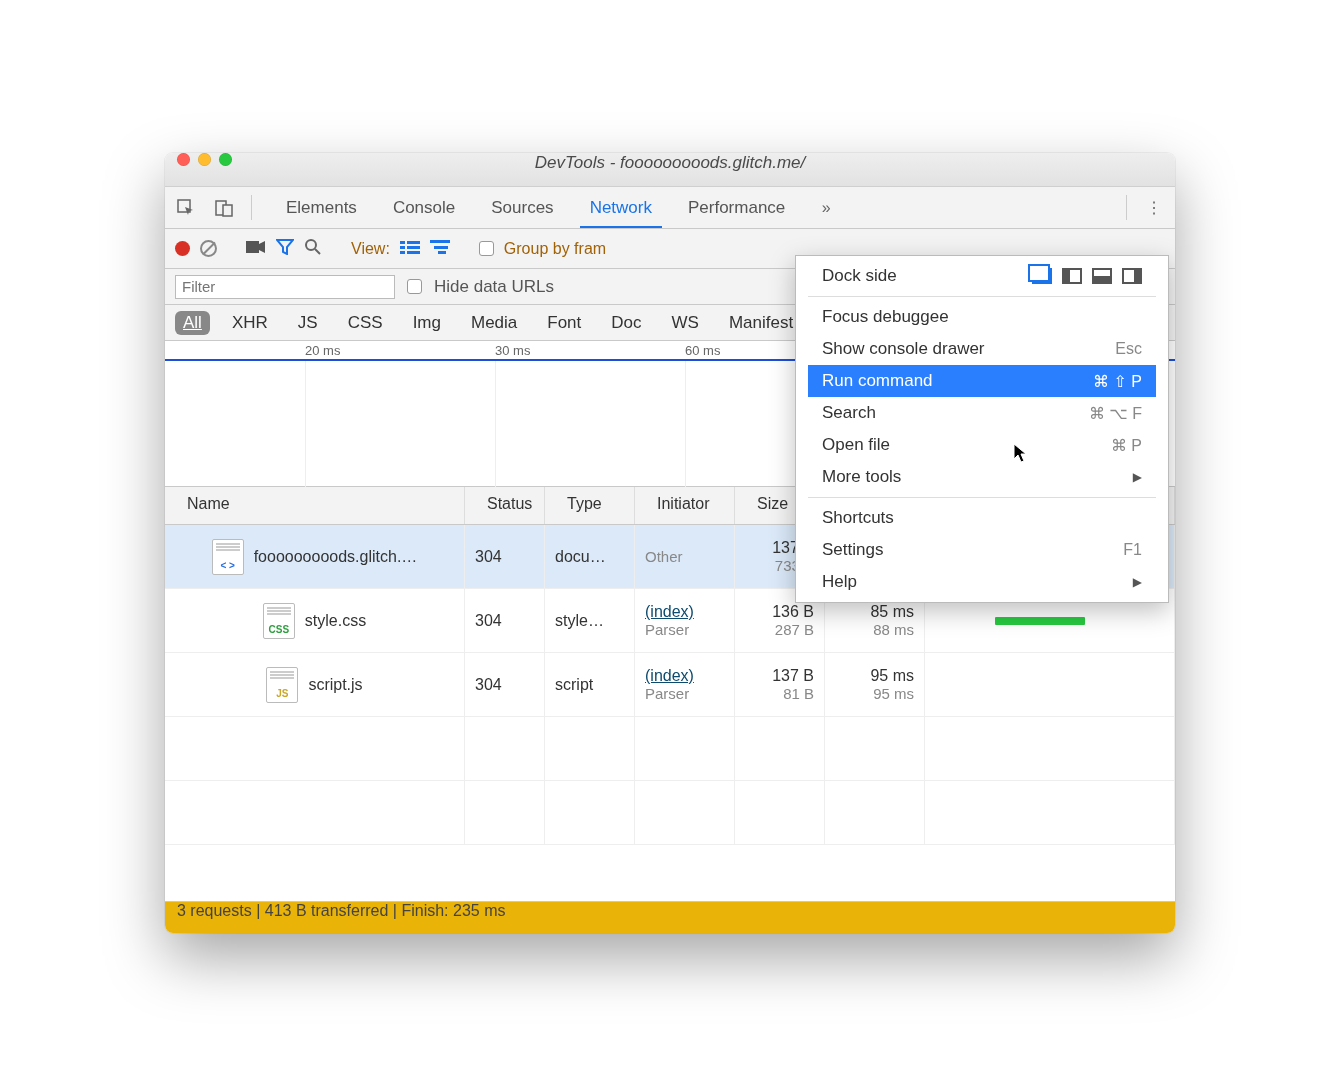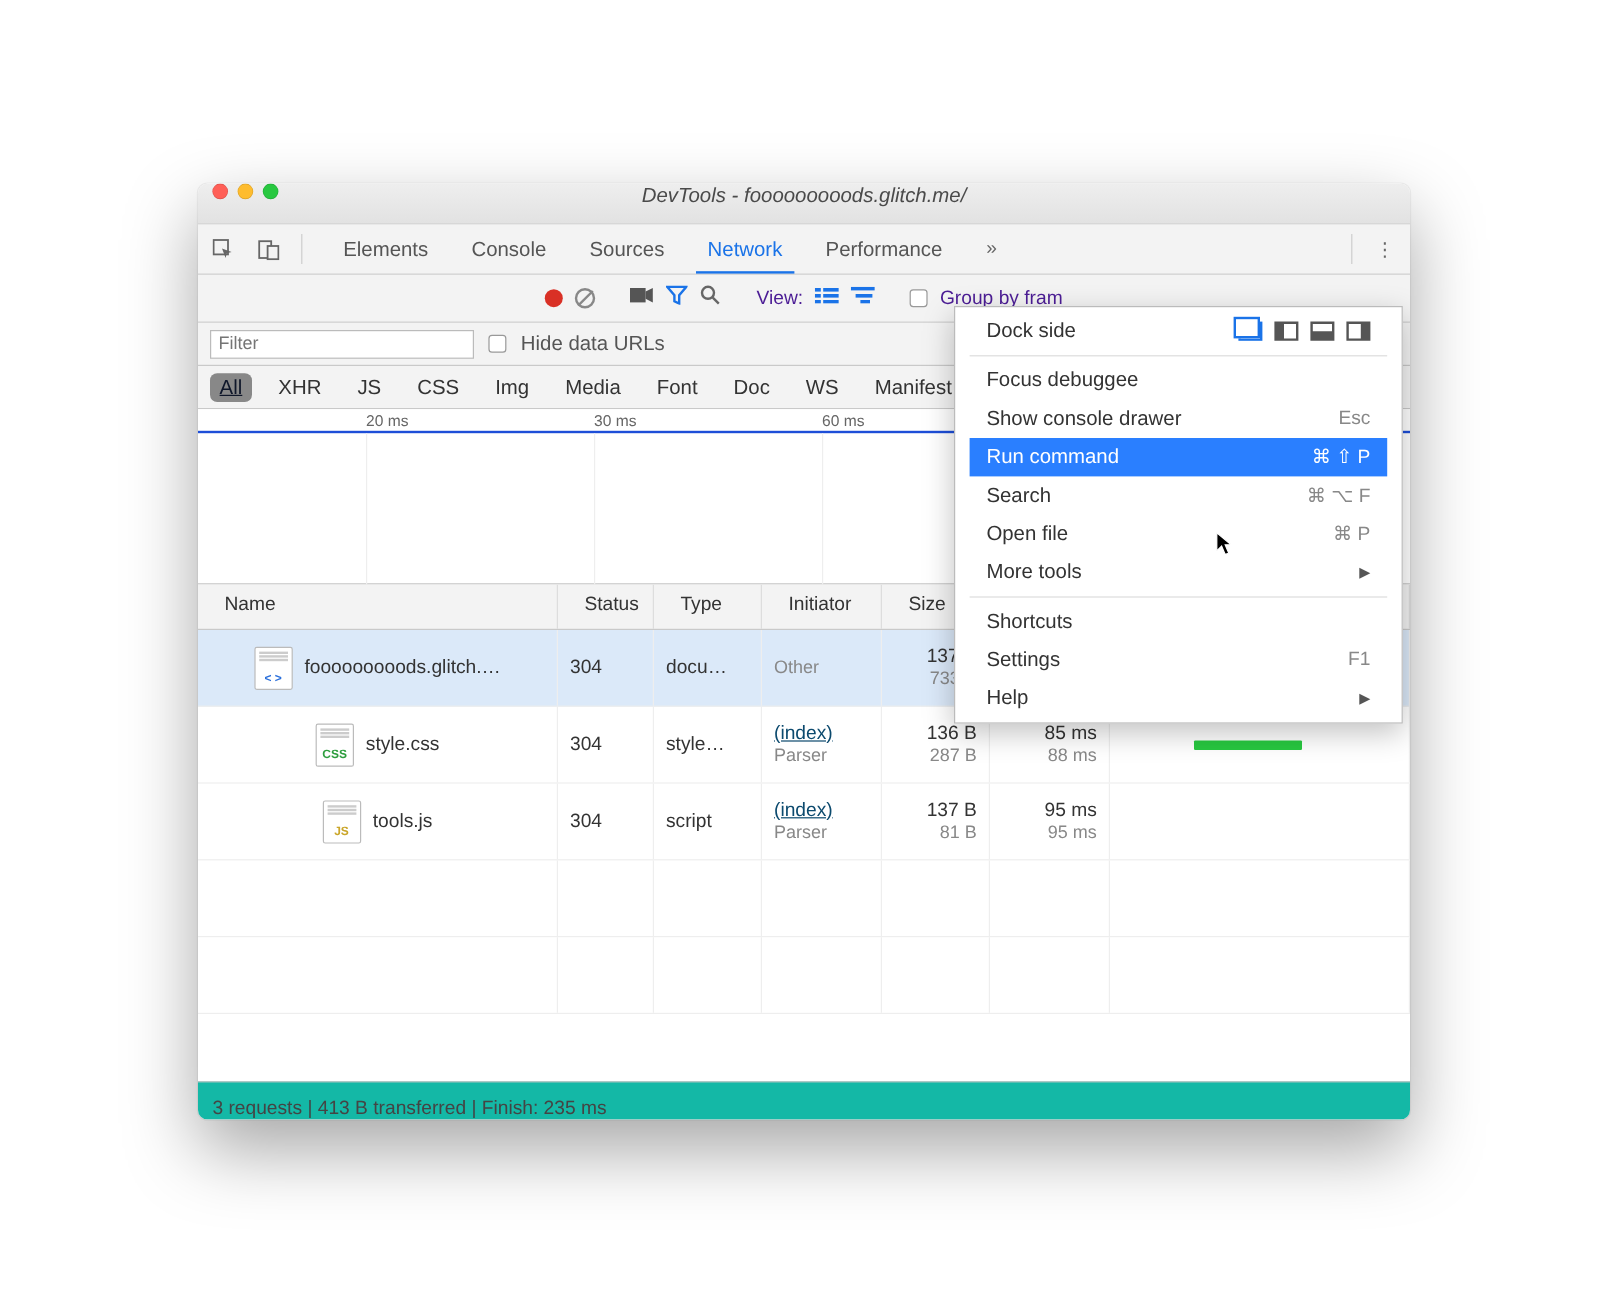--- a/index.html
+++ b/index.html
@@ -59,21 +59,21 @@
     content:""; position:absolute; bottom:0; height:2px; background:#1a73e8;
   }
   .tabsrow .tab.active { position:relative; }
   .tabsrow .tab.active::after{left:8px;right:8px;}
   .spacer{flex:1}
   .vsep { width:1px; background:#ccc; margin:8px 4px; }
   
   .toolbar {
     height: 40px; background:#f3f3f3; border-bottom:1px solid #c9c9c9;
     display:flex; align-items:center; padding:0 10px; gap:10px;
-    font-size:16px; color:#4c1d95;justify-content:center;
+    font-size:16px; color:#a16207;
   }
   .rec{width:15px;height:15px;border-radius:50%;background:#d93025;}
   .noentry{width:17px;height:17px;border-radius:50%;border:2px solid #888;position:relative;}
   .noentry::after{content:"";position:absolute;width:2px;height:17px;background:#888;left:50%;top:-2px;transform:translateX(-50%) rotate(45deg);}
   .funnel{color:#1a73e8}
   .blueicon{color:#1a73e8}
   .checkbox{width:15px;height:15px;border:1px solid #999;border-radius:3px;background:#fff;}
   
   .filterrow{
     height:36px;border-bottom:1px solid #c9c9c9;background:#f3f3f3;
@@ -82,21 +82,21 @@
   .filterinput{
     width:220px;height:24px;border:1px solid #bbb;background:#fff;
     padding:2px 6px;font-size:15px;color:#777;
   }
   
   .typerow{
     height:36px;border-bottom:1px solid #c9c9c9;background:#f3f3f3;
     display:flex;align-items:center;padding:0 10px;gap:14px;font-size:17px;color:#333;
   }
   .chip{padding:2px 8px;border-radius:6px;}
-  .chip.active{background:#888;color:#0f172a;text-decoration:underline;}
+  .chip.active{background:#888;color:#ffffff;text-decoration:underline;}
   
   .timeline{
     height:146px;border-bottom:1px solid #c9c9c9;background:#fff;position:relative;
   }
   .timeline .ticks{
     height:20px;border-bottom:2px solid #1d4ed8;position:relative;font-size:13px;color:#666;
   }
   .tick{position:absolute;top:2px;}
   .tick::before{content:"";position:absolute;left:0;top:18px;width:1px;height:126px;background:#eee;}
   
@@ -109,21 +109,21 @@
   .trow.sel{background:#dbe9f9;}
   .td{padding:8px 10px;font-size:16px;color:#333;border-right:1px solid #eee;display:flex;flex-direction:column;justify-content:center;overflow:hidden;white-space:nowrap;}
   .td .sub{color:#888;font-size:15px;}
   .td.right{align-items:flex-end;}
   .namecell{flex-direction:row;align-items:center;gap:10px;}
   .ficon{width:32px;height:36px;border:1px solid #bbb;border-radius:2px;background:#fff;display:flex;align-items:flex-end;justify-content:center;font-size:10px;font-weight:bold;padding-bottom:3px;position:relative;}
   .ficon::before{content:"";position:absolute;top:3px;left:3px;right:3px;height:2px;background:#ccc;box-shadow:0 3px 0 #ccc,0 6px 0 #ccc;}
   .ficon.html{color:#2a6fdb;} .ficon.css{color:#2e9e3f;} .ficon.js{color:#caa62a;}
   .wbar{height:8px;background:#28c840;border-radius:1px;}
   
-  .statusbar{height:32px;border-top:1px solid #c9c9c9;background:#14b8a6;display:flex;align-items:flex-end;padding:0 12px;font-size:16px;color:#444;}
+  .statusbar{height:32px;border-top:1px solid #c9c9c9;background:#eab308;display:flex;align-items:flex-start;padding:0 12px;font-size:16px;color:#444;}
   
   .menu{
     position:absolute;top:102px;right:6px;width:374px;background:#fff;border:1px solid #bbb;border-radius:0;
     box-shadow:0 8px 24px rgba(0,0,0,0.25);font-size:17px;color:#333;padding:4px 12px;
   }
   .mhead{display:flex;align-items:center;justify-content:space-between;padding:6px 14px;}
   .dockicons{display:flex;gap:10px;}
   .dockicon{width:20px;height:16px;border:2px solid #555;}
   .dockicon.left{border-left-width:8px;}
   .dockicon.bottom{border-bottom-width:8px;}
@@ -302,21 +302,21 @@
             <span>85 ms</span>
             <span class="sub">88 ms</span>
           </div>
           <div class="td" style="position: relative;">
             <div class="wbar" style="position: absolute; left: 70px; width: 90px; top: 28px;"></div>
           </div>
         </div>
         <div class="trow">
           <div class="td namecell">
             <div class="ficon js">JS</div>
-            <span>tools.js</span>
+            <span>script.js</span>
           </div>
           <div class="td">304</div>
           <div class="td">script</div>
           <div class="td">
             <a class="initiator">(index)</a>
             <span class="sub">Parser</span>
           </div>
           <div class="td right">
             <span>137 B</span>
             <span class="sub">81 B</span>

